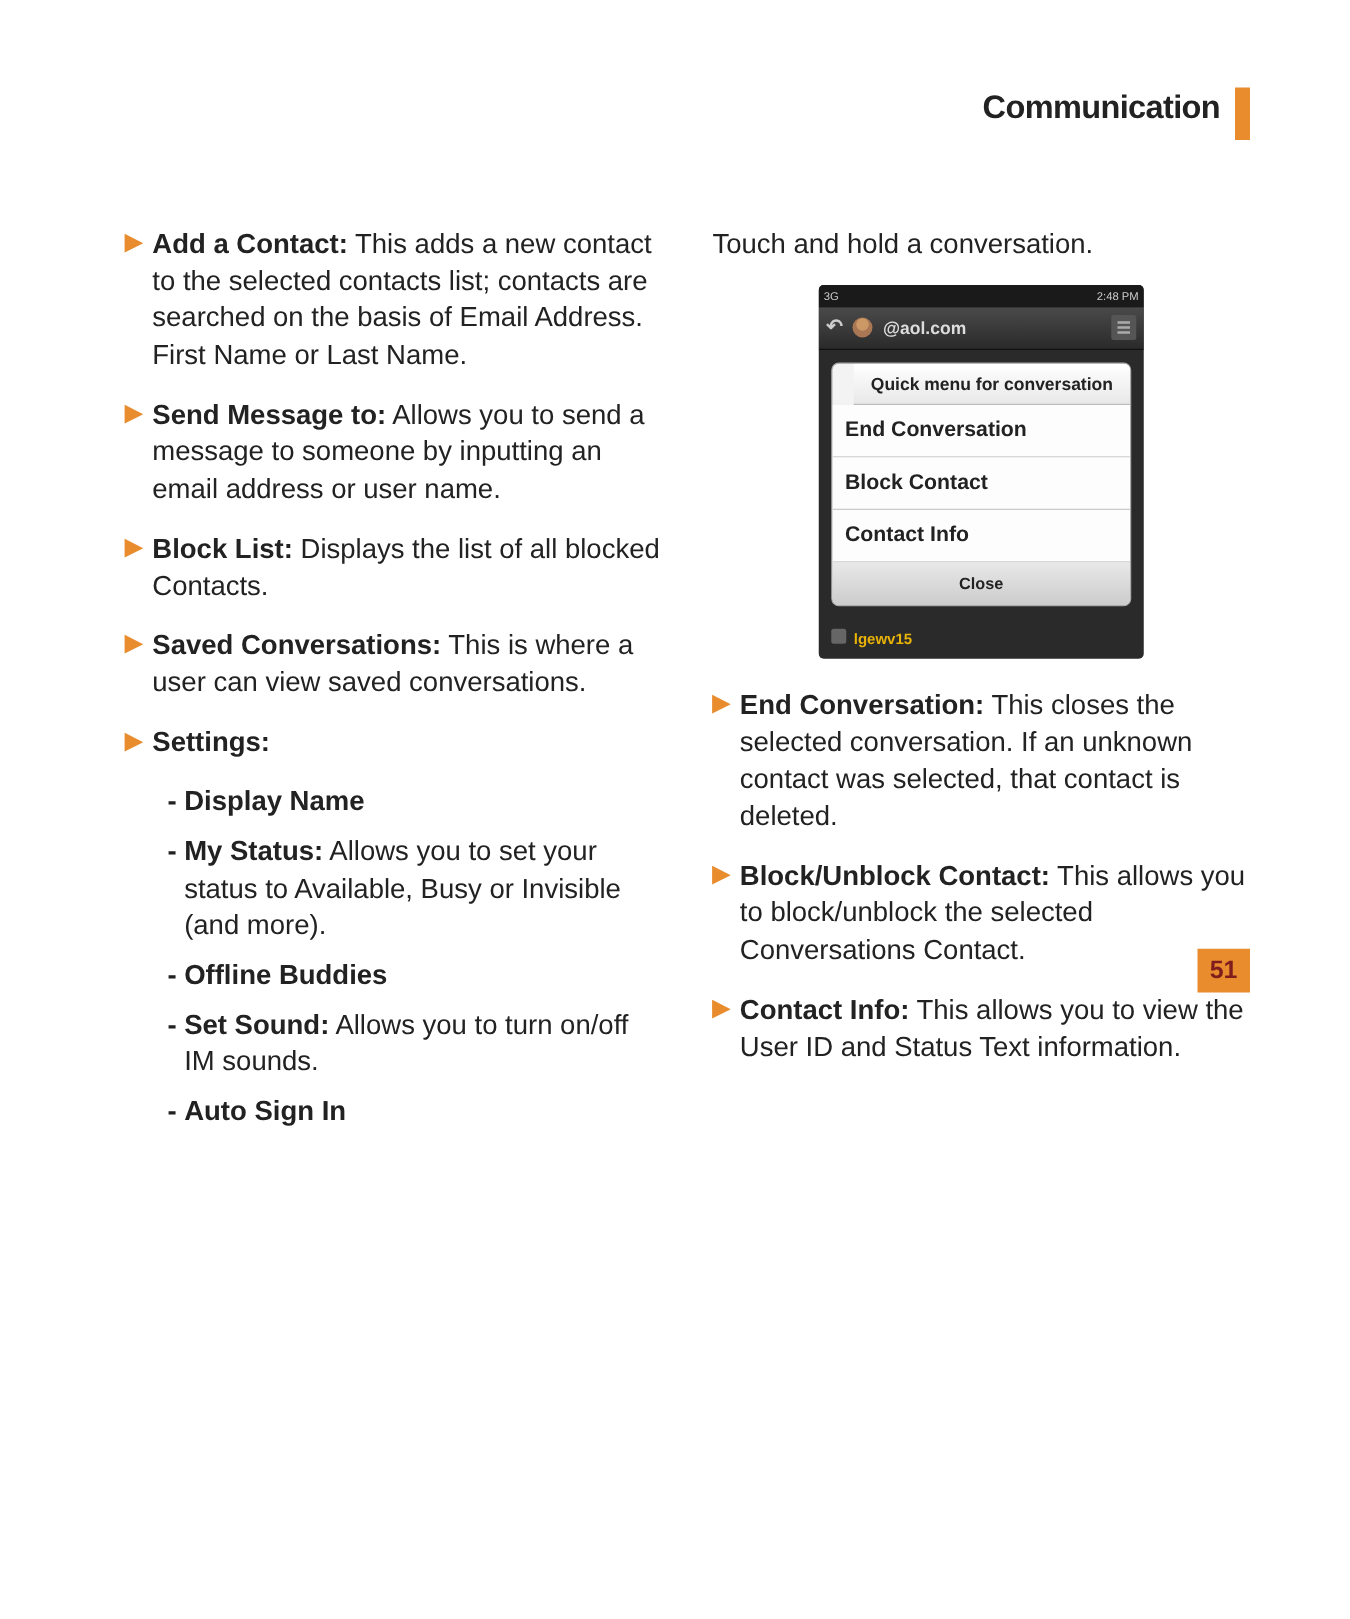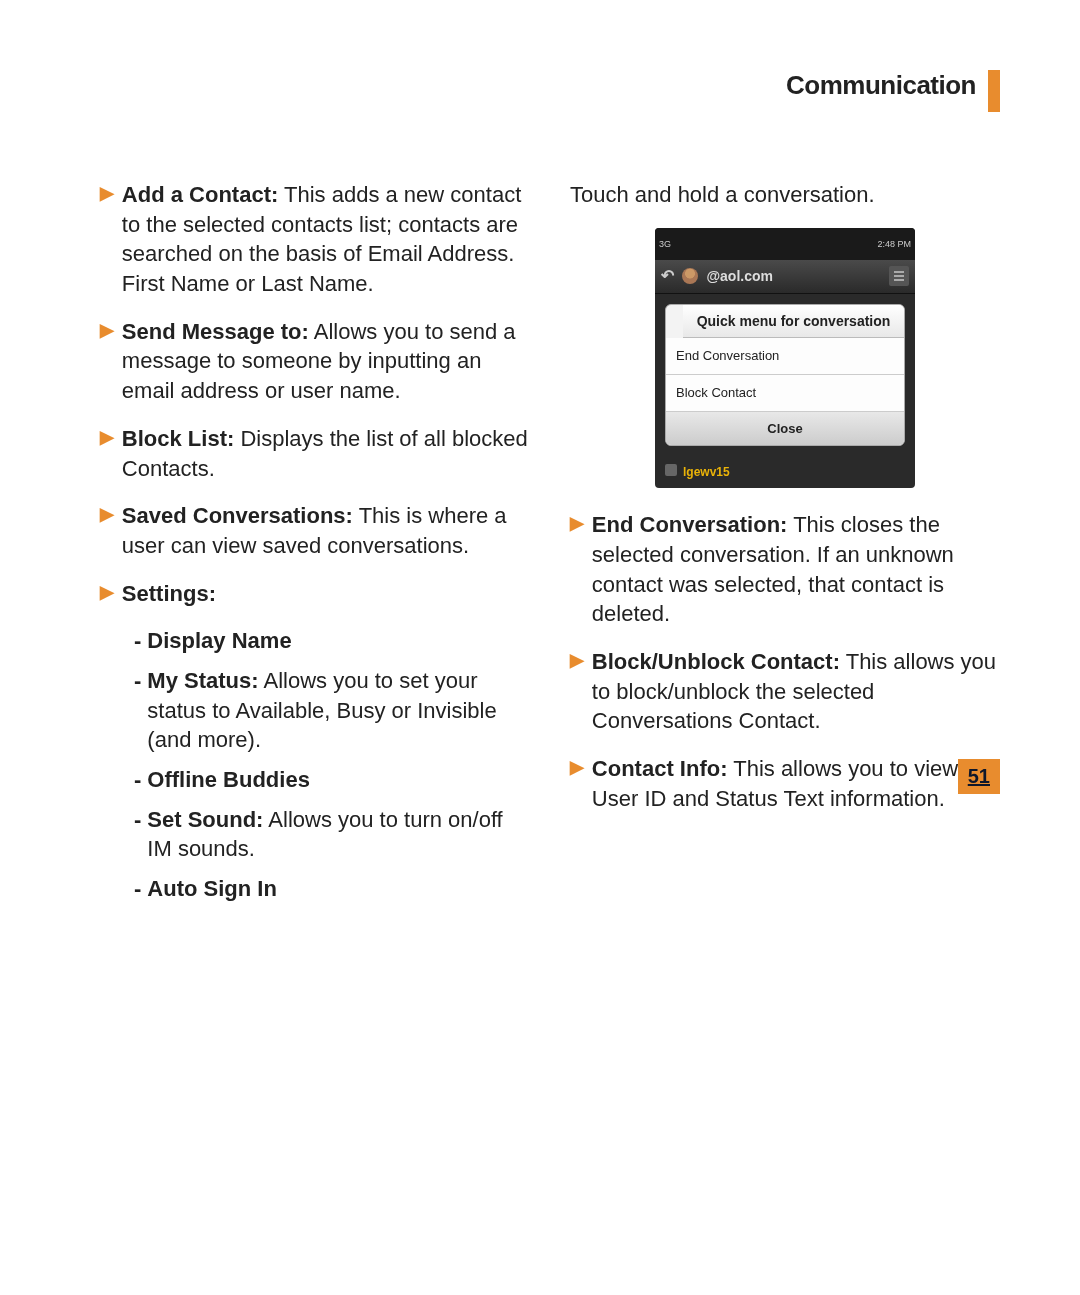--- a/index.html
+++ b/index.html
@@ -87,21 +87,21 @@
     font-family: Arial, sans-serif;
   }
   .status-bar {
     height: 18px;
     background: #1a1a1a;
     color: #ccc;
     font-size: 9px;
     display: flex;
     justify-content: space-between;
     align-items: center;
-    padding: 16px 4px;
+    padding: 2px 4px;
   }
   .phone-titlebar {
     height: 34px;
     background: linear-gradient(#4a4a4a, #2a2a2a);
     display: flex;
     align-items: center;
     padding: 0 6px;
     color: #ddd;
     font-size: 14px;
     font-weight: bold;
@@ -147,22 +147,22 @@
     font-weight: bold;
     font-size: 14px;
     padding: 8px 4px;
     background: linear-gradient(#fff, #e8e8e8);
     border-bottom: 1px solid #bbb;
     line-height: 1.2;
     margin-left: 17px;
   }
   .popup-item {
     padding: 9px 10px;
-    font-size: 13px;
-    font-weight: normal;
+    font-size: 17px;
+    font-weight: bold;
     border-bottom: 1px solid #ccc;
     background: #fdfdfd;
   }
   .popup-close {
     text-align: center;
     font-size: 13px;
     padding: 8px;
     background: linear-gradient(#e8e8e8, #ccc);
     font-weight: bold;
   }
@@ -179,25 +179,24 @@
     width: 12px;
     height: 12px;
     background: #666;
     border-radius: 2px;
   }
   .page-num {
     position: absolute;
     bottom: 120px;
     right: 80px;
     background: #e88c2e;
-    color: #0f172a;
+    color: #7f1d1d;
     font-weight: bold;
     font-size: 20px;
     padding: 6px 10px;
-    text-decoration: underline;
   }
 </style>
 </head>
 <body>
 
 <div class="page">
   <div class="header">
     <div class="header-title">Communication</div>
     <div class="header-bar"></div>
   </div>
@@ -264,20 +263,21 @@
             <span class="menu-icon">
                 <span></span>
                 <span></span>
                 <span></span>
               </span>
           </div>
           <div class="popup">
             <div class="popup-title">Quick menu for conversation</div>
             <div class="popup-item">End Conversation</div>
             <div class="popup-item">Block Contact</div>
+            <div class="popup-item">Contact Info</div>
             <div class="popup-close">Close</div>
           </div>
           <div class="contact-row">
             <span class="contact-dot"></span>
             <span>lgewv15</span>
           </div>
         </div>
       </div>
 
       <div class="bullet-item">

